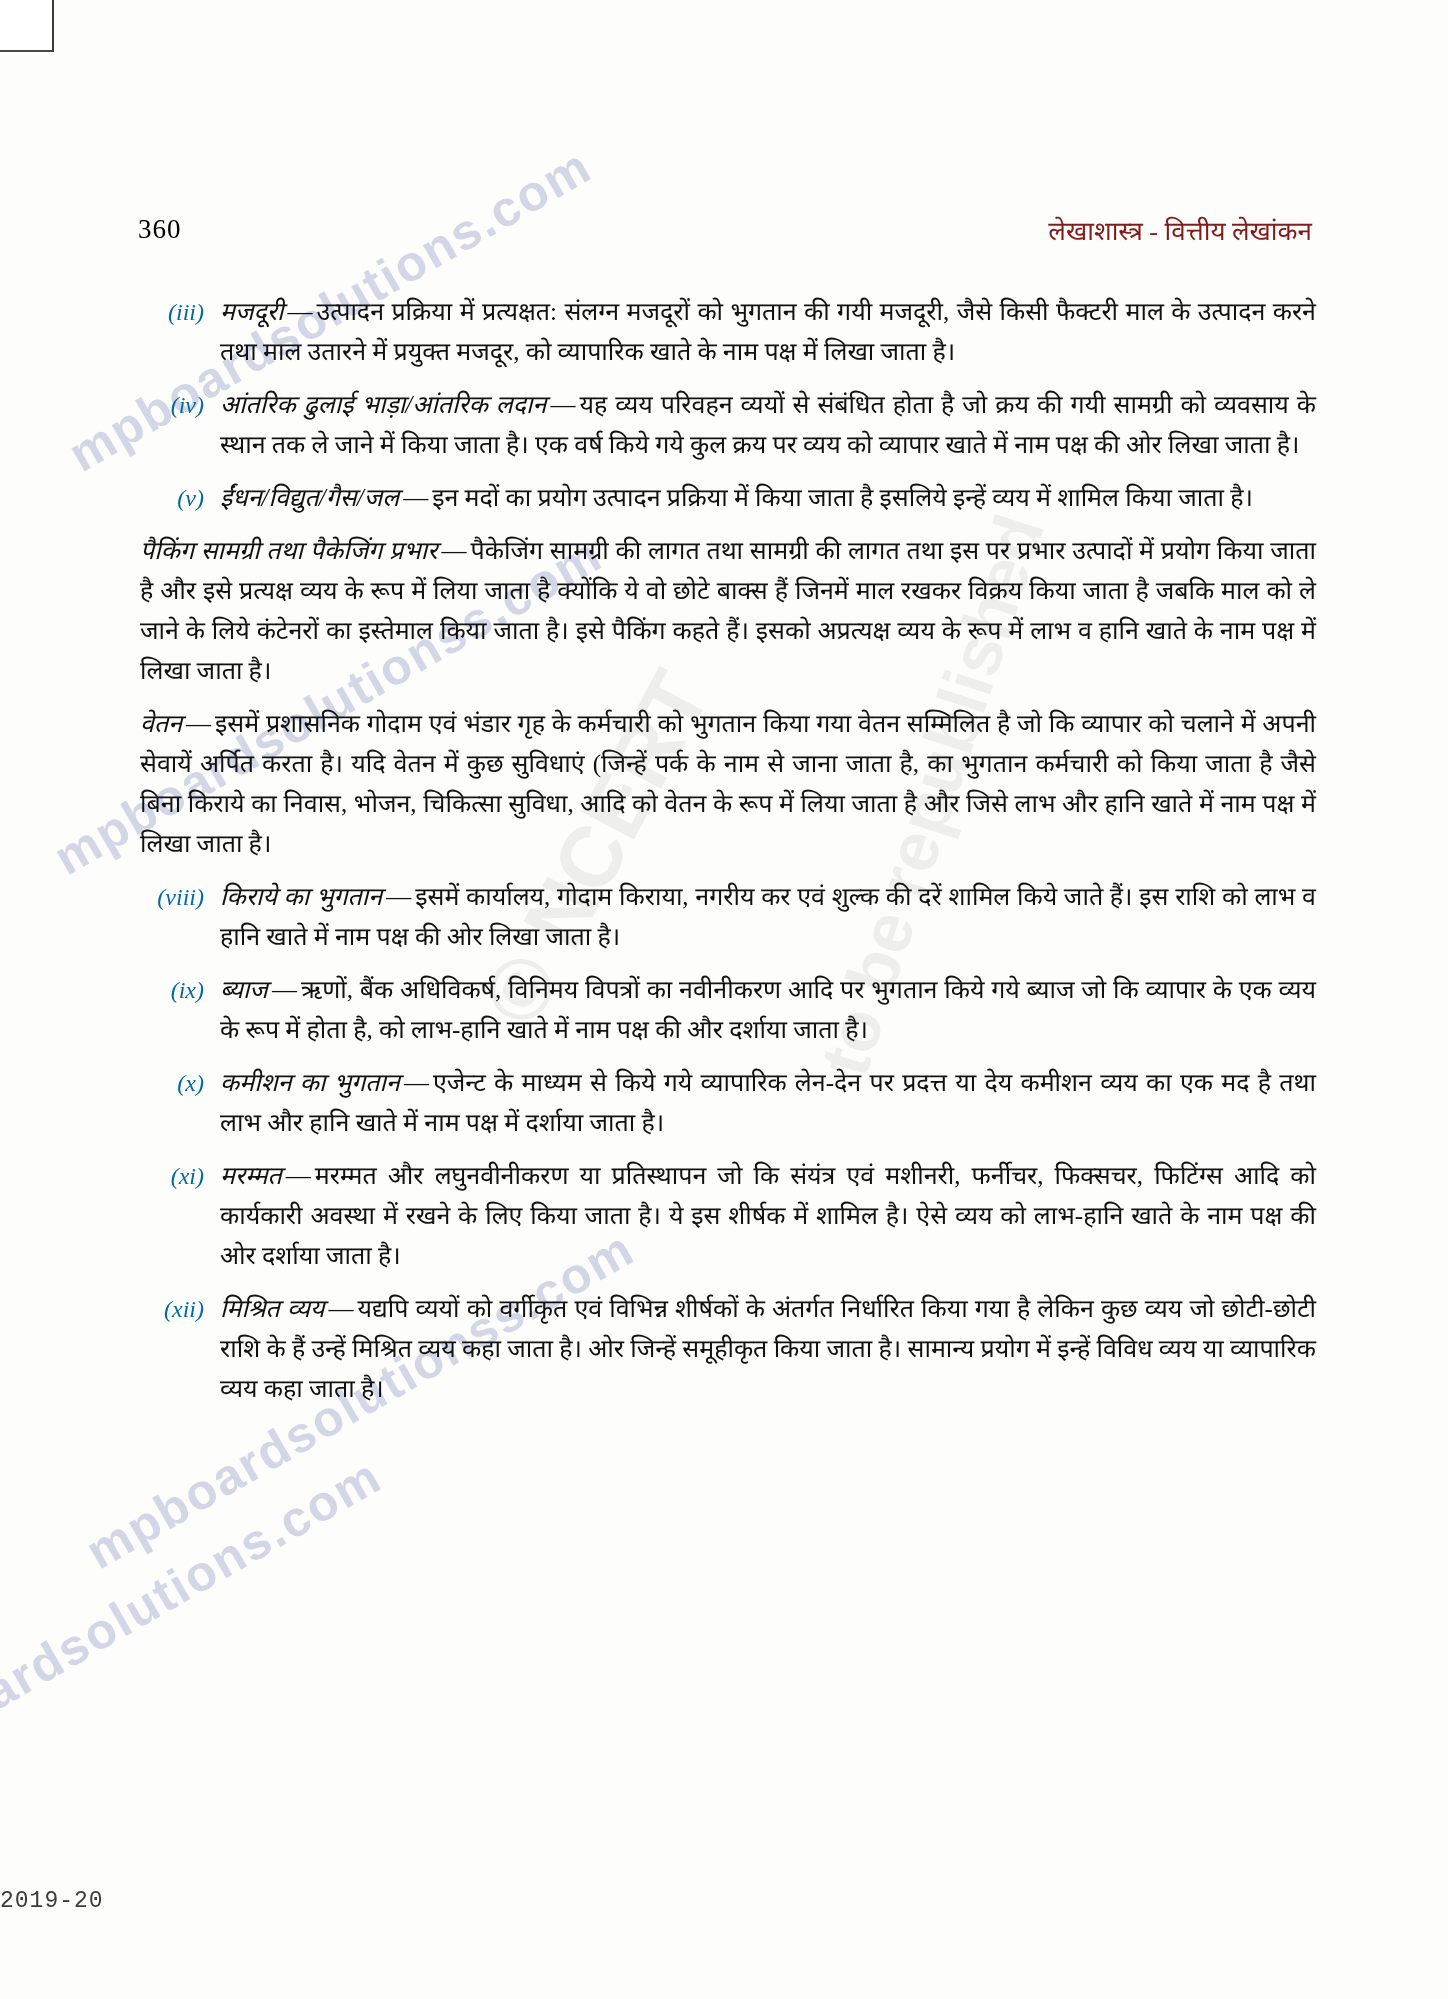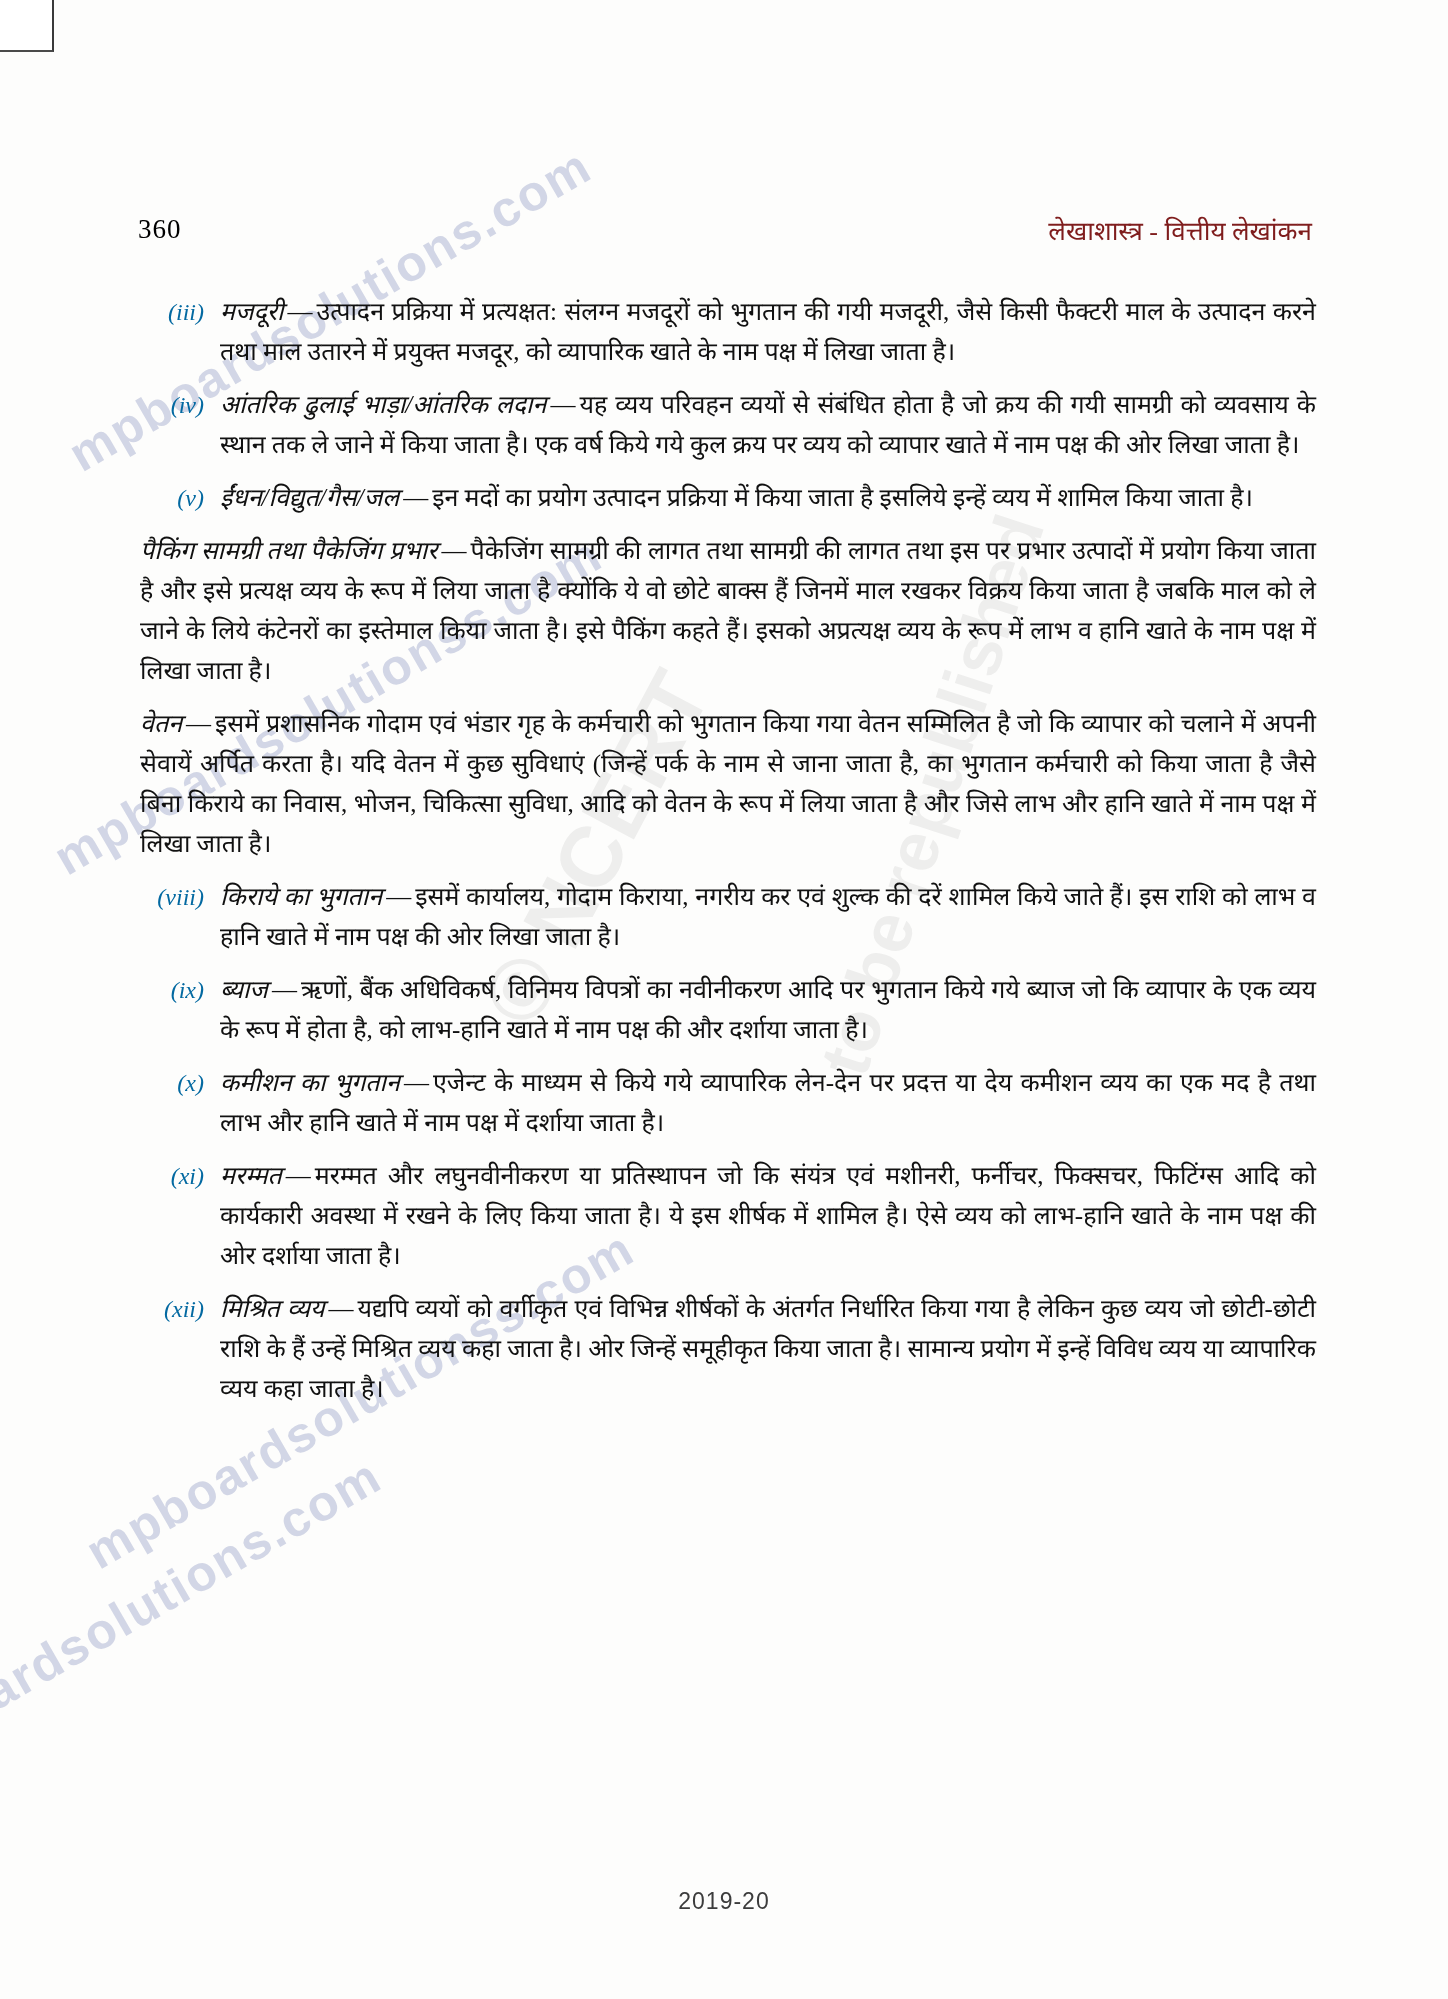--- a/index.html
+++ b/index.html
@@ -60,22 +60,22 @@
   .text{
     flex:1;
     font-size:25px;line-height:40px;
     text-align:justify;color:#111;
   }
   .term{font-weight:normal;font-style:italic;}
   .dash{padding:0 4px;}
   
   .footer{
     position:absolute;left:0;top:1888px;width:1448px;
-    text-align:center;
-    font-family:Liberation Sans, sans-serif;
+    text-align:left;
+    font-family:Liberation Mono, monospace;
     font-size:23px;color:#3c3c3c;letter-spacing:1px;
   }
 </style>
 </head>
 <body>
 
 <div class="page">
 
   <div class="corner-box"></div>
 

